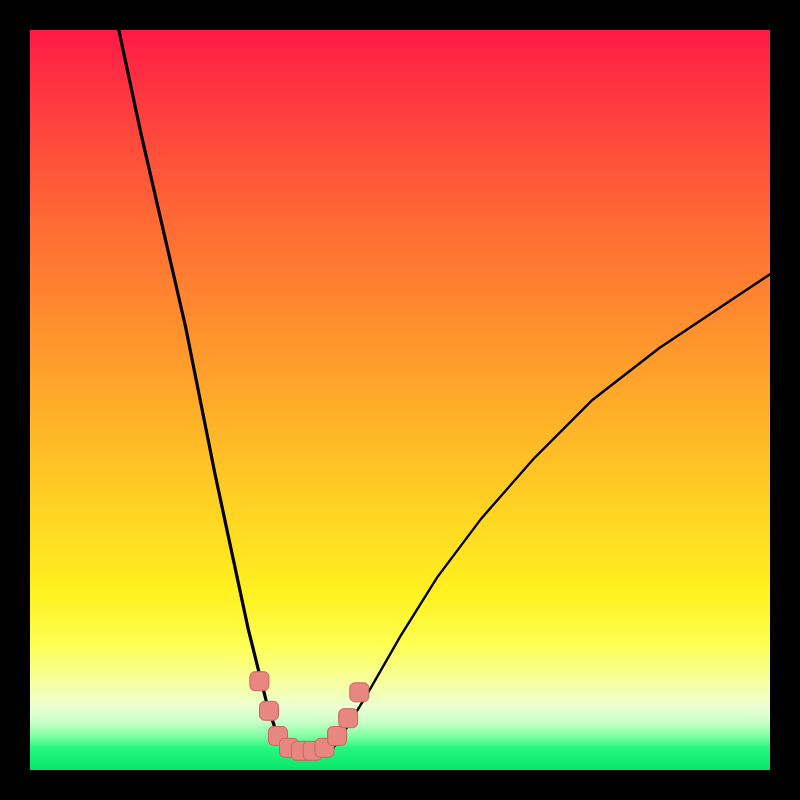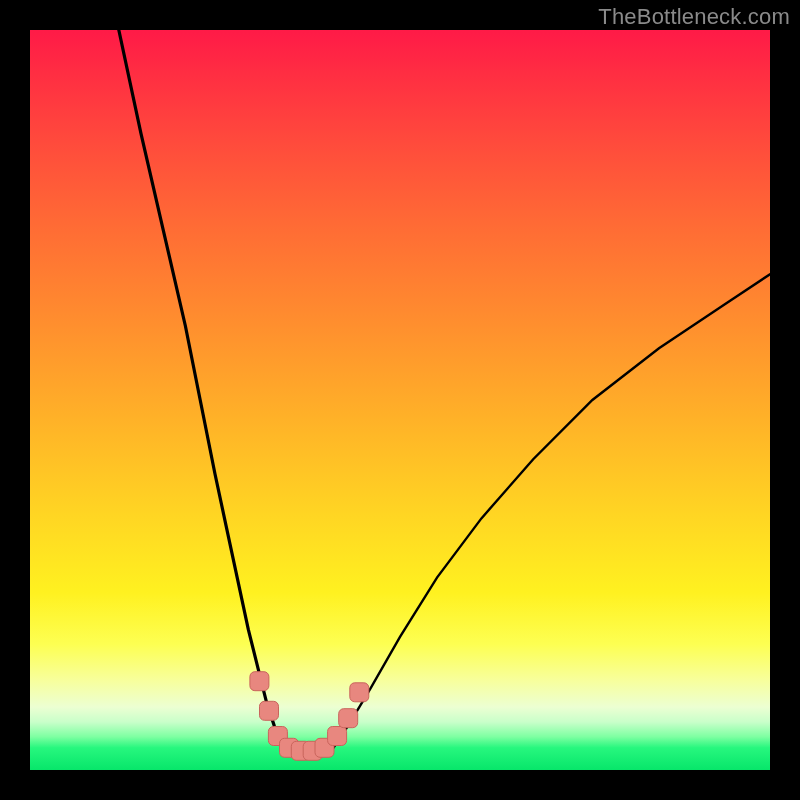--- a/index.html
+++ b/index.html
@@ -80,14 +80,13 @@
           <rect x="249.5" y="708.3" width="19" height="19" rx="5" fill="#e8877f" stroke="#c9645c" stroke-width="1"></rect>
           <rect x="261.3" y="711.3" width="19" height="19" rx="5" fill="#e8877f" stroke="#c9645c" stroke-width="1"></rect>
           <rect x="273.2" y="711.3" width="19" height="19" rx="5" fill="#e8877f" stroke="#c9645c" stroke-width="1"></rect>
           <rect x="285.0" y="708.3" width="19" height="19" rx="5" fill="#e8877f" stroke="#c9645c" stroke-width="1"></rect>
           <rect x="297.6" y="696.5" width="19" height="19" rx="5" fill="#e8877f" stroke="#c9645c" stroke-width="1"></rect>
           <rect x="308.7" y="678.7" width="19" height="19" rx="5" fill="#e8877f" stroke="#c9645c" stroke-width="1"></rect>
           <rect x="319.8" y="652.8" width="19" height="19" rx="5" fill="#e8877f" stroke="#c9645c" stroke-width="1"></rect>
         </g>
     </svg>
   </div>
-  <div class="watermark">TheBottleneck.com</div>
 </div>
 
 </body></html>

